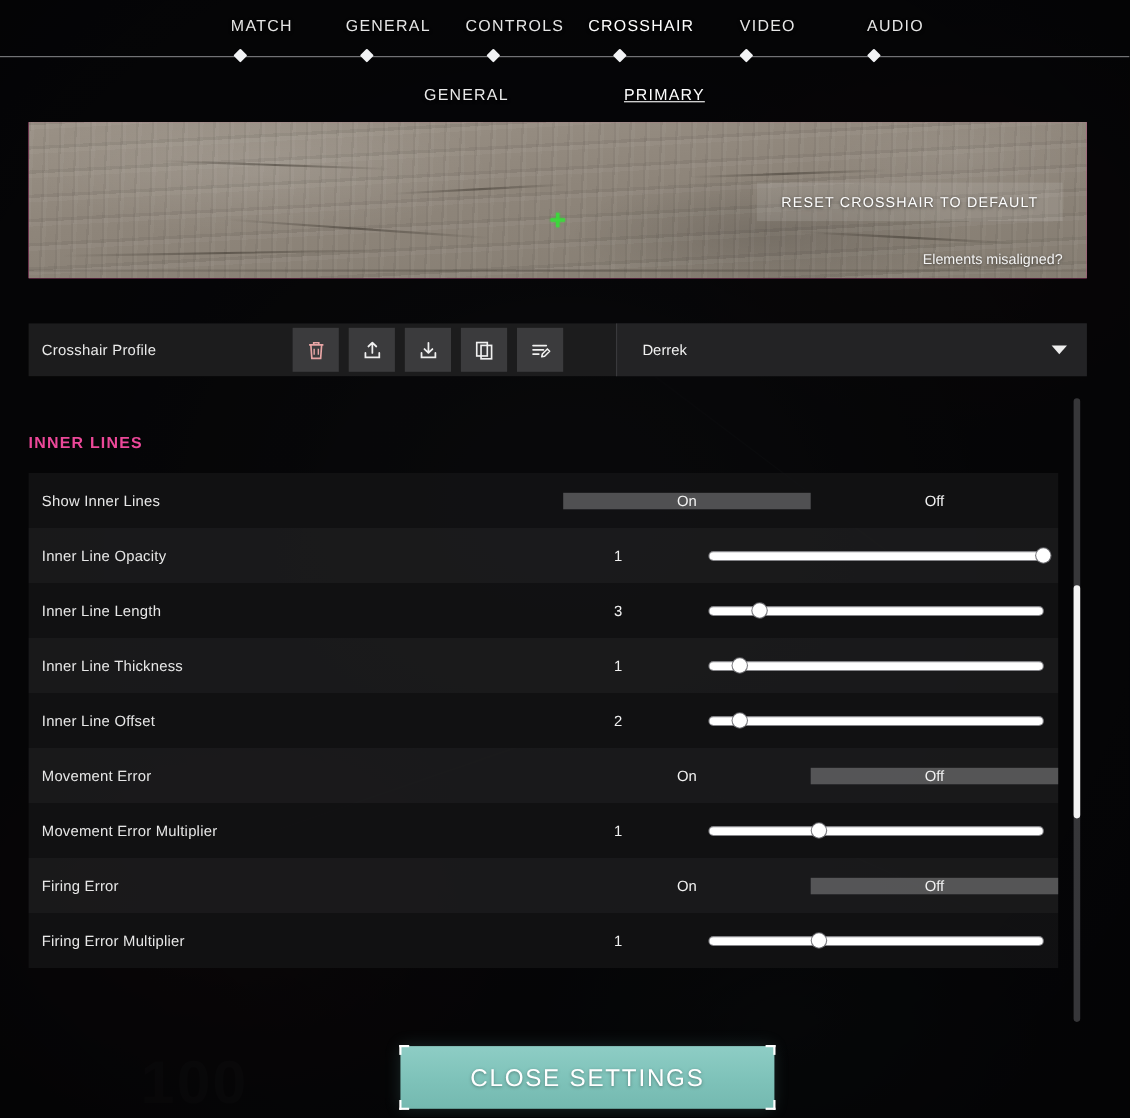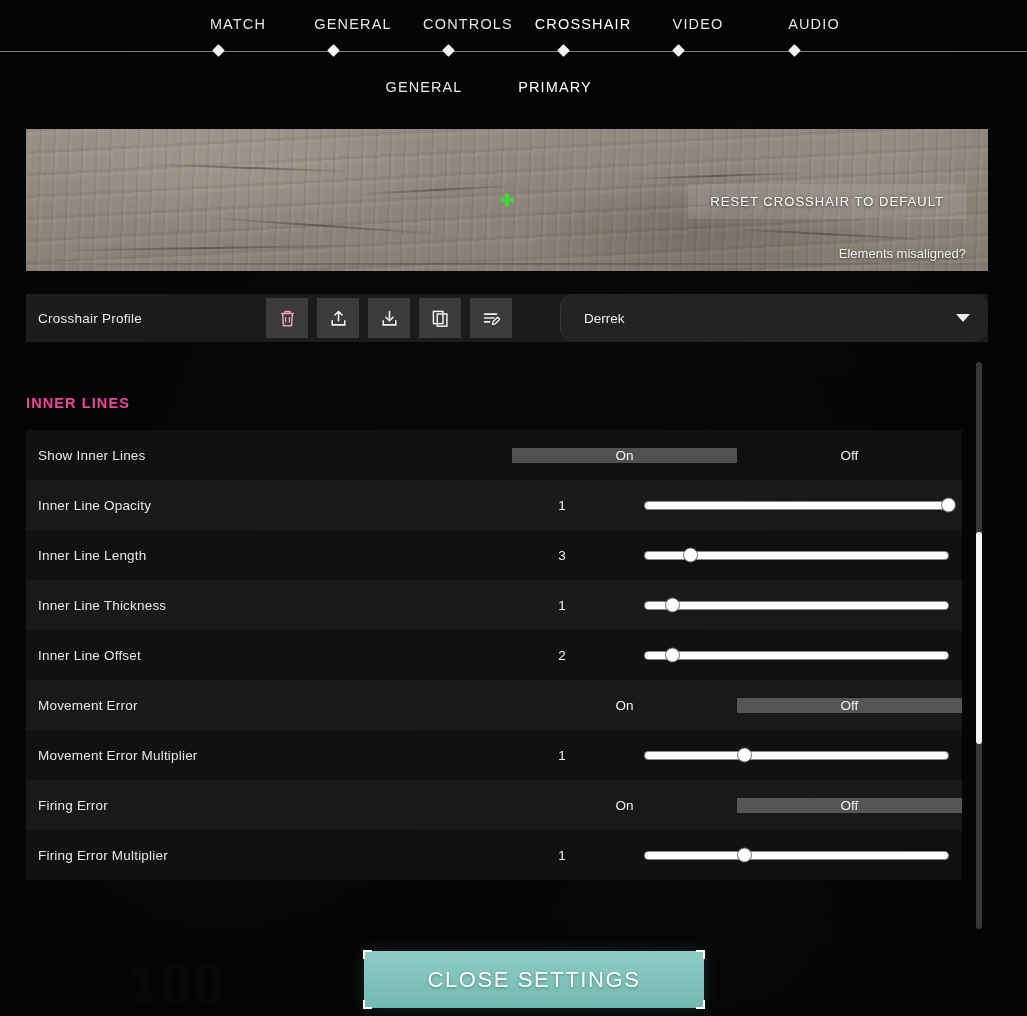--- a/index.html
+++ b/index.html
@@ -118,21 +118,21 @@
     color: #e9e9e9;
     text-shadow: 0 1px 3px rgba(0,0,0,.9);
     white-space: nowrap;
     cursor: pointer;
   }
   .subnav-tab.active { color: #ffffff; }
 
   
   .preview {
     position: absolute;
-    left: 26px; top: 129px;
+    left: 26px; top: 111px;
     width: 962px; height: 142px;
     overflow: hidden;
     background: #ec4899;
   }
   .preview-tex {
     position: absolute; inset: 0;
     background:
       repeating-linear-gradient(92deg, rgba(0,0,0,.045) 0 2px, rgba(255,255,255,.03) 2px 5px, rgba(0,0,0,0) 5px 14px),
       repeating-linear-gradient(177deg, rgba(0,0,0,.05) 0 3px, rgba(255,255,255,.035) 3px 7px, rgba(0,0,0,0) 7px 22px),
       radial-gradient(ellipse 300px 90px at 22% 30%, rgba(255,255,255,.10), rgba(0,0,0,0) 70%),
@@ -225,21 +225,20 @@
     flex: 1;
     position: relative;
     background: rgba(36,36,38,.92);
     border-left: 1px solid rgba(80,80,84,.5);
     display: flex;
     align-items: center;
     padding-left: 23px;
     font-size: 13.5px;
     color: #f0f0f0;
     cursor: pointer;
-    border-radius: 15px;
   }
   .caret {
     position: absolute;
     right: 18px; top: 50%;
     transform: translateY(-50%);
     width: 0; height: 0;
     border-left: 7px solid transparent;
     border-right: 7px solid transparent;
     border-top: 8px solid #ededed;
   }
@@ -403,21 +402,21 @@
         <div class="nav-diamond" style="left: 333px;"></div>
         <div class="nav-diamond" style="left: 448px;"></div>
         <div class="nav-diamond" style="left: 563px;"></div>
         <div class="nav-diamond" style="left: 678px;"></div>
         <div class="nav-diamond" style="left: 794px;"></div>
       </div>
   </div>
 
   <div class="subnav" id="subnav-tabs">
       <div class="subnav-tab" style="left: 424px;">GENERAL</div>
-      <div class="subnav-tab active" style="left: 555px;">PRIMARY</div>
+      <div class="subnav-tab active" style="left: 604px; text-decoration: underline;">PRIMARY</div>
     </div>
 
   <div class="preview">
     <div class="preview-tex"></div>
     <div class="preview-crack" style="left:120px; top:38px;  width:210px; transform:rotate(2deg);"></div>
     <div class="preview-crack" style="left:330px; top:60px;  width:160px; transform:rotate(-3deg);"></div>
     <div class="preview-crack" style="left:180px; top:96px;  width:240px; transform:rotate(4deg);"></div>
     <div class="preview-crack" style="left:600px; top:46px;  width:180px; transform:rotate(-2deg);"></div>
     <div class="preview-crack" style="left:700px; top:104px; width:200px; transform:rotate(3deg);"></div>
     <div class="preview-crack" style="left:30px;  top:118px; width:300px; transform:rotate(-1deg);"></div>

